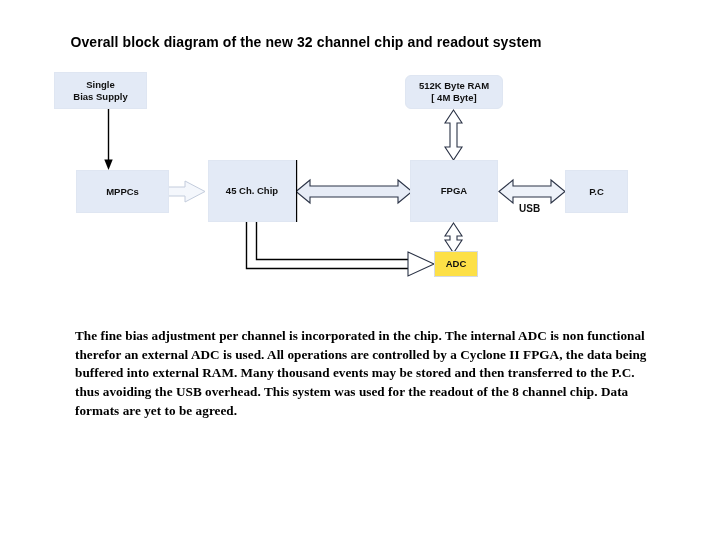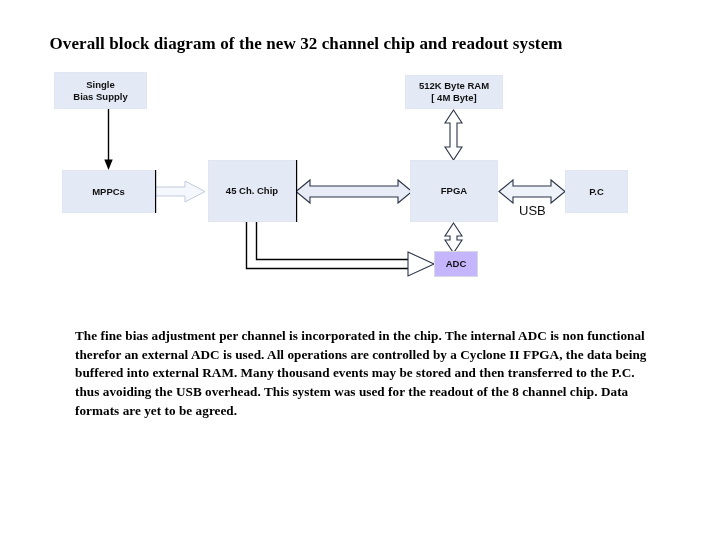--- a/index.html
+++ b/index.html
@@ -21,23 +21,23 @@
     height: 540px;
   }
 
   
   .title {
     position: absolute;
     left: 0;
     top: 34px;
     width: 612px;
     text-align: center;
-    font-family: Liberation Serif, serif;
+    font-family: Liberation Sans, sans-serif;
     font-weight: bold;
-    font-size: 17px;
+    font-size: 14px;
     color: #000000;
     letter-spacing: 0.1px;
   }
 
   
   #diagram {
     position: absolute;
     left: 0; top: 0;
     width: 720px;
     height: 300px;
@@ -60,42 +60,42 @@
     justify-content: center;
     text-align: center;
     font-family: "Liberation Sans", sans-serif;
     font-weight: bold;
     font-size: 9.5px;
     color: #111111;
     line-height: 1.25;
     z-index: 3;
   }
   .box.gray {
-    background: #c4b5fd;
+    background: #fde047;
     border-color: #d6dae2;
   }
   .box .lines {
     display: block;
     white-space: pre-line;
   }
 
   #box-bias      { left: 54px;  top: 72px;  width: 93px;  height: 37px; }
-  #box-ram       { left: 405px; top: 75px;  width: 98px;  height: 34px; }
-  #box-mppcs     { left: 62px;  top: 170px; width: 93px;  height: 43px; text-align: right; }
+  #box-ram       { left: 405px; top: 75px;  width: 98px;  height: 34px; border-radius: 6px; }
+  #box-mppcs     { left: 76px;  top: 170px; width: 93px;  height: 43px; text-align: right; }
   #box-chip      { left: 208px; top: 160px; width: 88px;  height: 62px; }
   #box-fpga      { left: 410px; top: 160px; width: 88px;  height: 62px; }
   #box-pc        { left: 565px; top: 170px; width: 63px;  height: 43px; }
   #box-adc       { left: 434px; top: 251px; width: 44px;  height: 26px; }
 
   
   .wire-label {
     position: absolute;
     font-family: "Liberation Sans", sans-serif;
-    font-weight: normal;
-    font-size: 13px;
+    font-weight: bold;
+    font-size: 10px;
     color: #111111;
     z-index: 4;
   }
   #label-usb { left: 519px; top: 203px; }
 
   
   .body-text {
     position: absolute;
     left: 64px;
     top: 316px;

